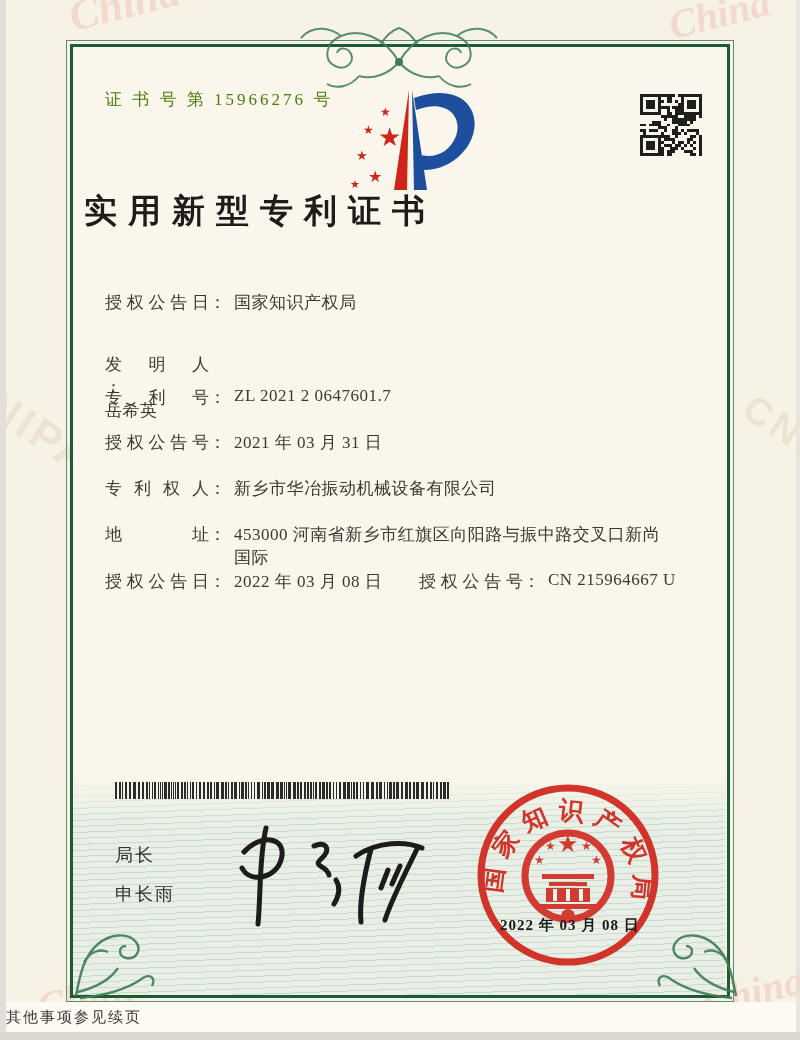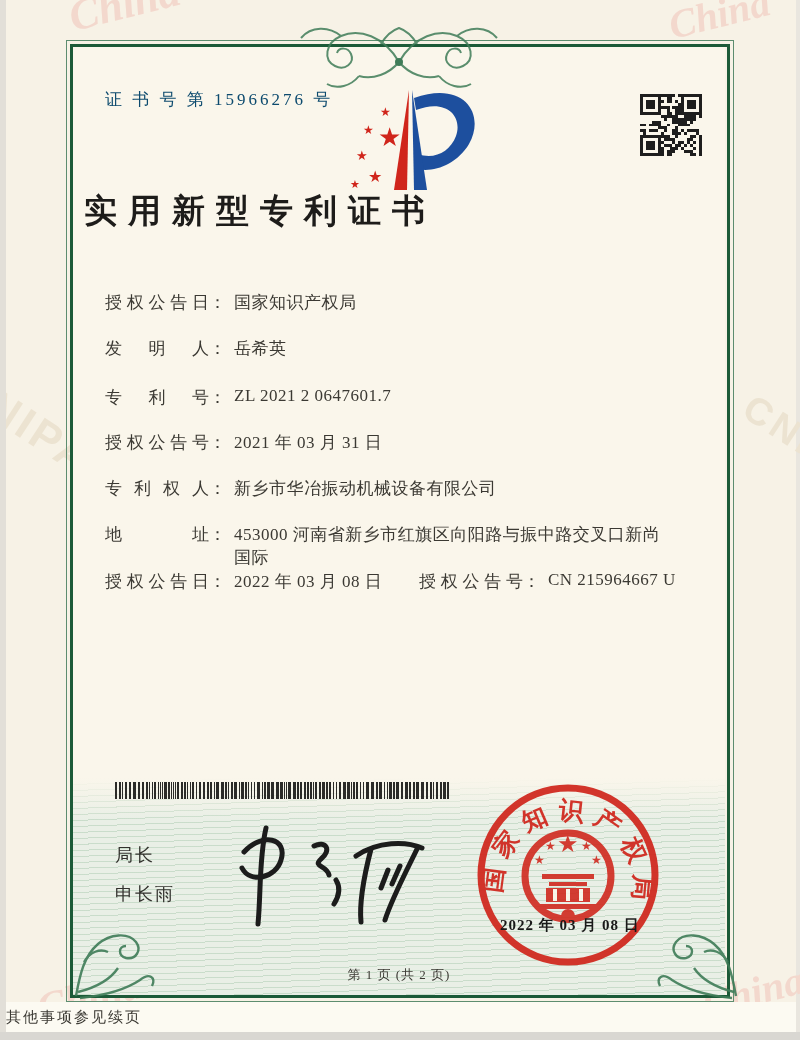--- a/index.html
+++ b/index.html
@@ -34,21 +34,21 @@
     background-image:
       linear-gradient(180deg,#faf6eb 0,rgba(250,246,235,0) 42px),
       repeating-linear-gradient(178deg,rgba(150,190,158,.38) 0 1px,rgba(0,0,0,0) 1px 6px);
     background-color:#e9efe6;
   }
   .content-bg{
     position:absolute;left:67px;top:47px;width:652px;height:731px;
     background:#faf6eb;
   }
   
-  .cert-no{position:absolute;left:99px;top:88px;font-size:17px;color:#0c4a6e;letter-spacing:3px;}
+  .cert-no{position:absolute;left:99px;top:88px;font-size:17px;color:#4d7c0f;letter-spacing:3px;}
   .title{
     position:absolute;left:67px;top:189px;width:652px;text-align:left;
     font-size:33px;font-weight:bold;color:#1d1c1a;letter-spacing:11px;text-indent:11px;
   }
   .field-row{position:absolute;left:99px;display:flex;font-size:17px;color:#3b3933;align-items:flex-start;}
   .f-label{display:inline-block;width:104px;text-align:justify;text-align-last:justify;flex:none;}
   .f-colon{flex:none;margin-right:8px;}
   .f-value{white-space:pre-line;letter-spacing:.5px;}
   .paras{
     position:absolute;left:95px;top:597px;width:560px;
@@ -394,21 +394,21 @@
       <rect x="20" y="20" width="1" height="1" fill="#1e1e1e"></rect>
     </svg>
 
   <div class="title">实用新型专利证书</div>
 
   <div class="field-row" style="top:291px;">
     <span class="f-label">授权公告日</span>
       <span class="f-colon">：</span>
     <span class="f-value">国家知识产权局</span>
   </div>
-  <div class="field-row" style="top:337px;">
+  <div class="field-row" style="top:353px;flex-direction:column;">
     <span class="f-label">发明人</span>
       <span class="f-colon">：</span>
     <span class="f-value">岳希英</span>
   </div>
   <div class="field-row" style="top:386px;">
     <span class="f-label">专利号</span>
       <span class="f-colon">：</span>
     <span class="f-value">ZL 2021 2 0647601.7</span>
   </div>
   <div class="field-row" style="top:431px;">
@@ -674,19 +674,18 @@
       <rect x="73" y="108" width="44" height="14"></rect>
       <rect x="80" y="109" width="4" height="12" fill="#faf6eb"></rect>
       <rect x="93" y="109" width="4" height="12" fill="#faf6eb"></rect>
       <rect x="106" y="109" width="4" height="12" fill="#faf6eb"></rect>
       <rect x="66" y="124" width="58" height="5"></rect>
       <circle cx="95" cy="136" r="7"></circle>
     </g>
   </svg>
   <div class="seal-date">2022 年 03 月 08 日</div>
 
-  <div class="page-num">第 1 页 (共 2 页)</div>
   <div class="bottom-strip"></div>
   <div class="footer-note">其他事项参见续页</div>
 </div>
 
 <div class="left-edge"></div>
 <div class="bottom-edge"></div>
 
 </body></html>

